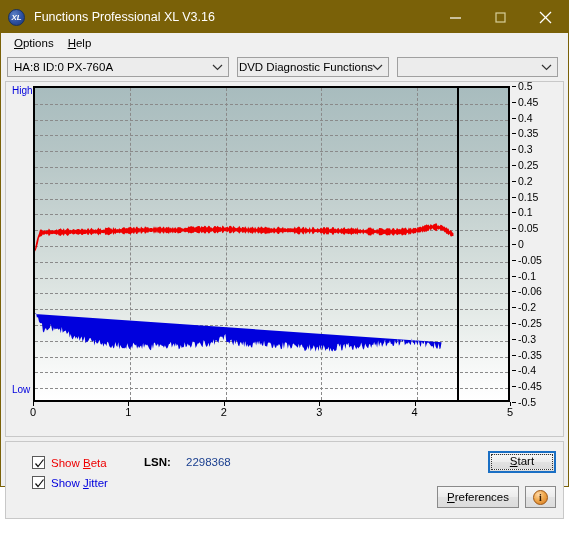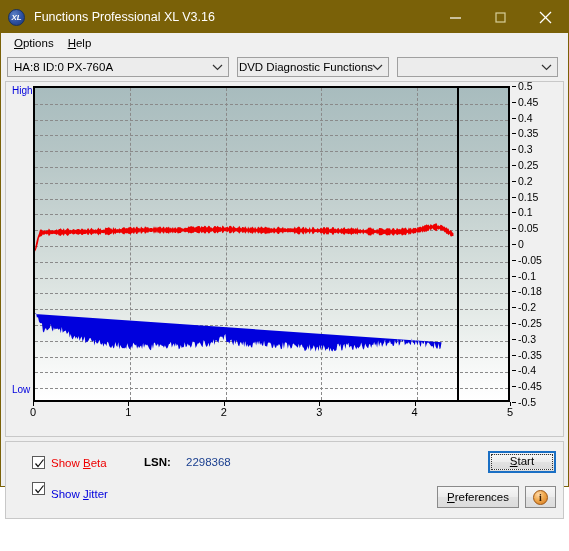--- a/index.html
+++ b/index.html
@@ -215,21 +215,21 @@
     width: 13px; height: 13px;
     border: 1px solid #5a5a5a;
     background: #ffffff;
     box-sizing: border-box;
     margin-right: 6px;
     position: relative;
     flex: 0 0 auto;
   }
   .chk-box svg { position: absolute; left: 1px; top: 1px; }
   .lbl-beta { color: #ee0000; white-space: nowrap; }
-  .lbl-jitter { color: #0000dd; white-space: nowrap; margin-top: 12px; }
+  .lbl-jitter { color: #0000dd; white-space: nowrap; }
   .lsn-label {
     position: absolute;
     left: 138px; top: 14px;
     font-size: 11.5px;
     color: #000;
     font-weight: bold;
   }
   .lsn-value {
     position: absolute;
     left: 180px; top: 14px;
@@ -415,21 +415,21 @@
         <div class="ytick" style="top: 130.4px;">0.1</div>
         <div class="ytick-mark" style="top: 130.4px;"></div>
         <div class="ytick" style="top: 146.2px;">0.05</div>
         <div class="ytick-mark" style="top: 146.2px;"></div>
         <div class="ytick" style="top: 162px;">0</div>
         <div class="ytick-mark" style="top: 162px;"></div>
         <div class="ytick" style="top: 177.8px;">-0.05</div>
         <div class="ytick-mark" style="top: 177.8px;"></div>
         <div class="ytick" style="top: 193.6px;">-0.1</div>
         <div class="ytick-mark" style="top: 193.6px;"></div>
-        <div class="ytick" style="top: 209.4px;">-0.18</div>
+        <div class="ytick" style="top: 209.4px;">-0.06</div>
         <div class="ytick-mark" style="top: 209.4px;"></div>
         <div class="ytick" style="top: 225.2px;">-0.2</div>
         <div class="ytick-mark" style="top: 225.2px;"></div>
         <div class="ytick" style="top: 241px;">-0.25</div>
         <div class="ytick-mark" style="top: 241px;"></div>
         <div class="ytick" style="top: 256.8px;">-0.3</div>
         <div class="ytick-mark" style="top: 256.8px;"></div>
         <div class="ytick" style="top: 272.6px;">-0.35</div>
         <div class="ytick-mark" style="top: 272.6px;"></div>
         <div class="ytick" style="top: 288.4px;">-0.4</div>

